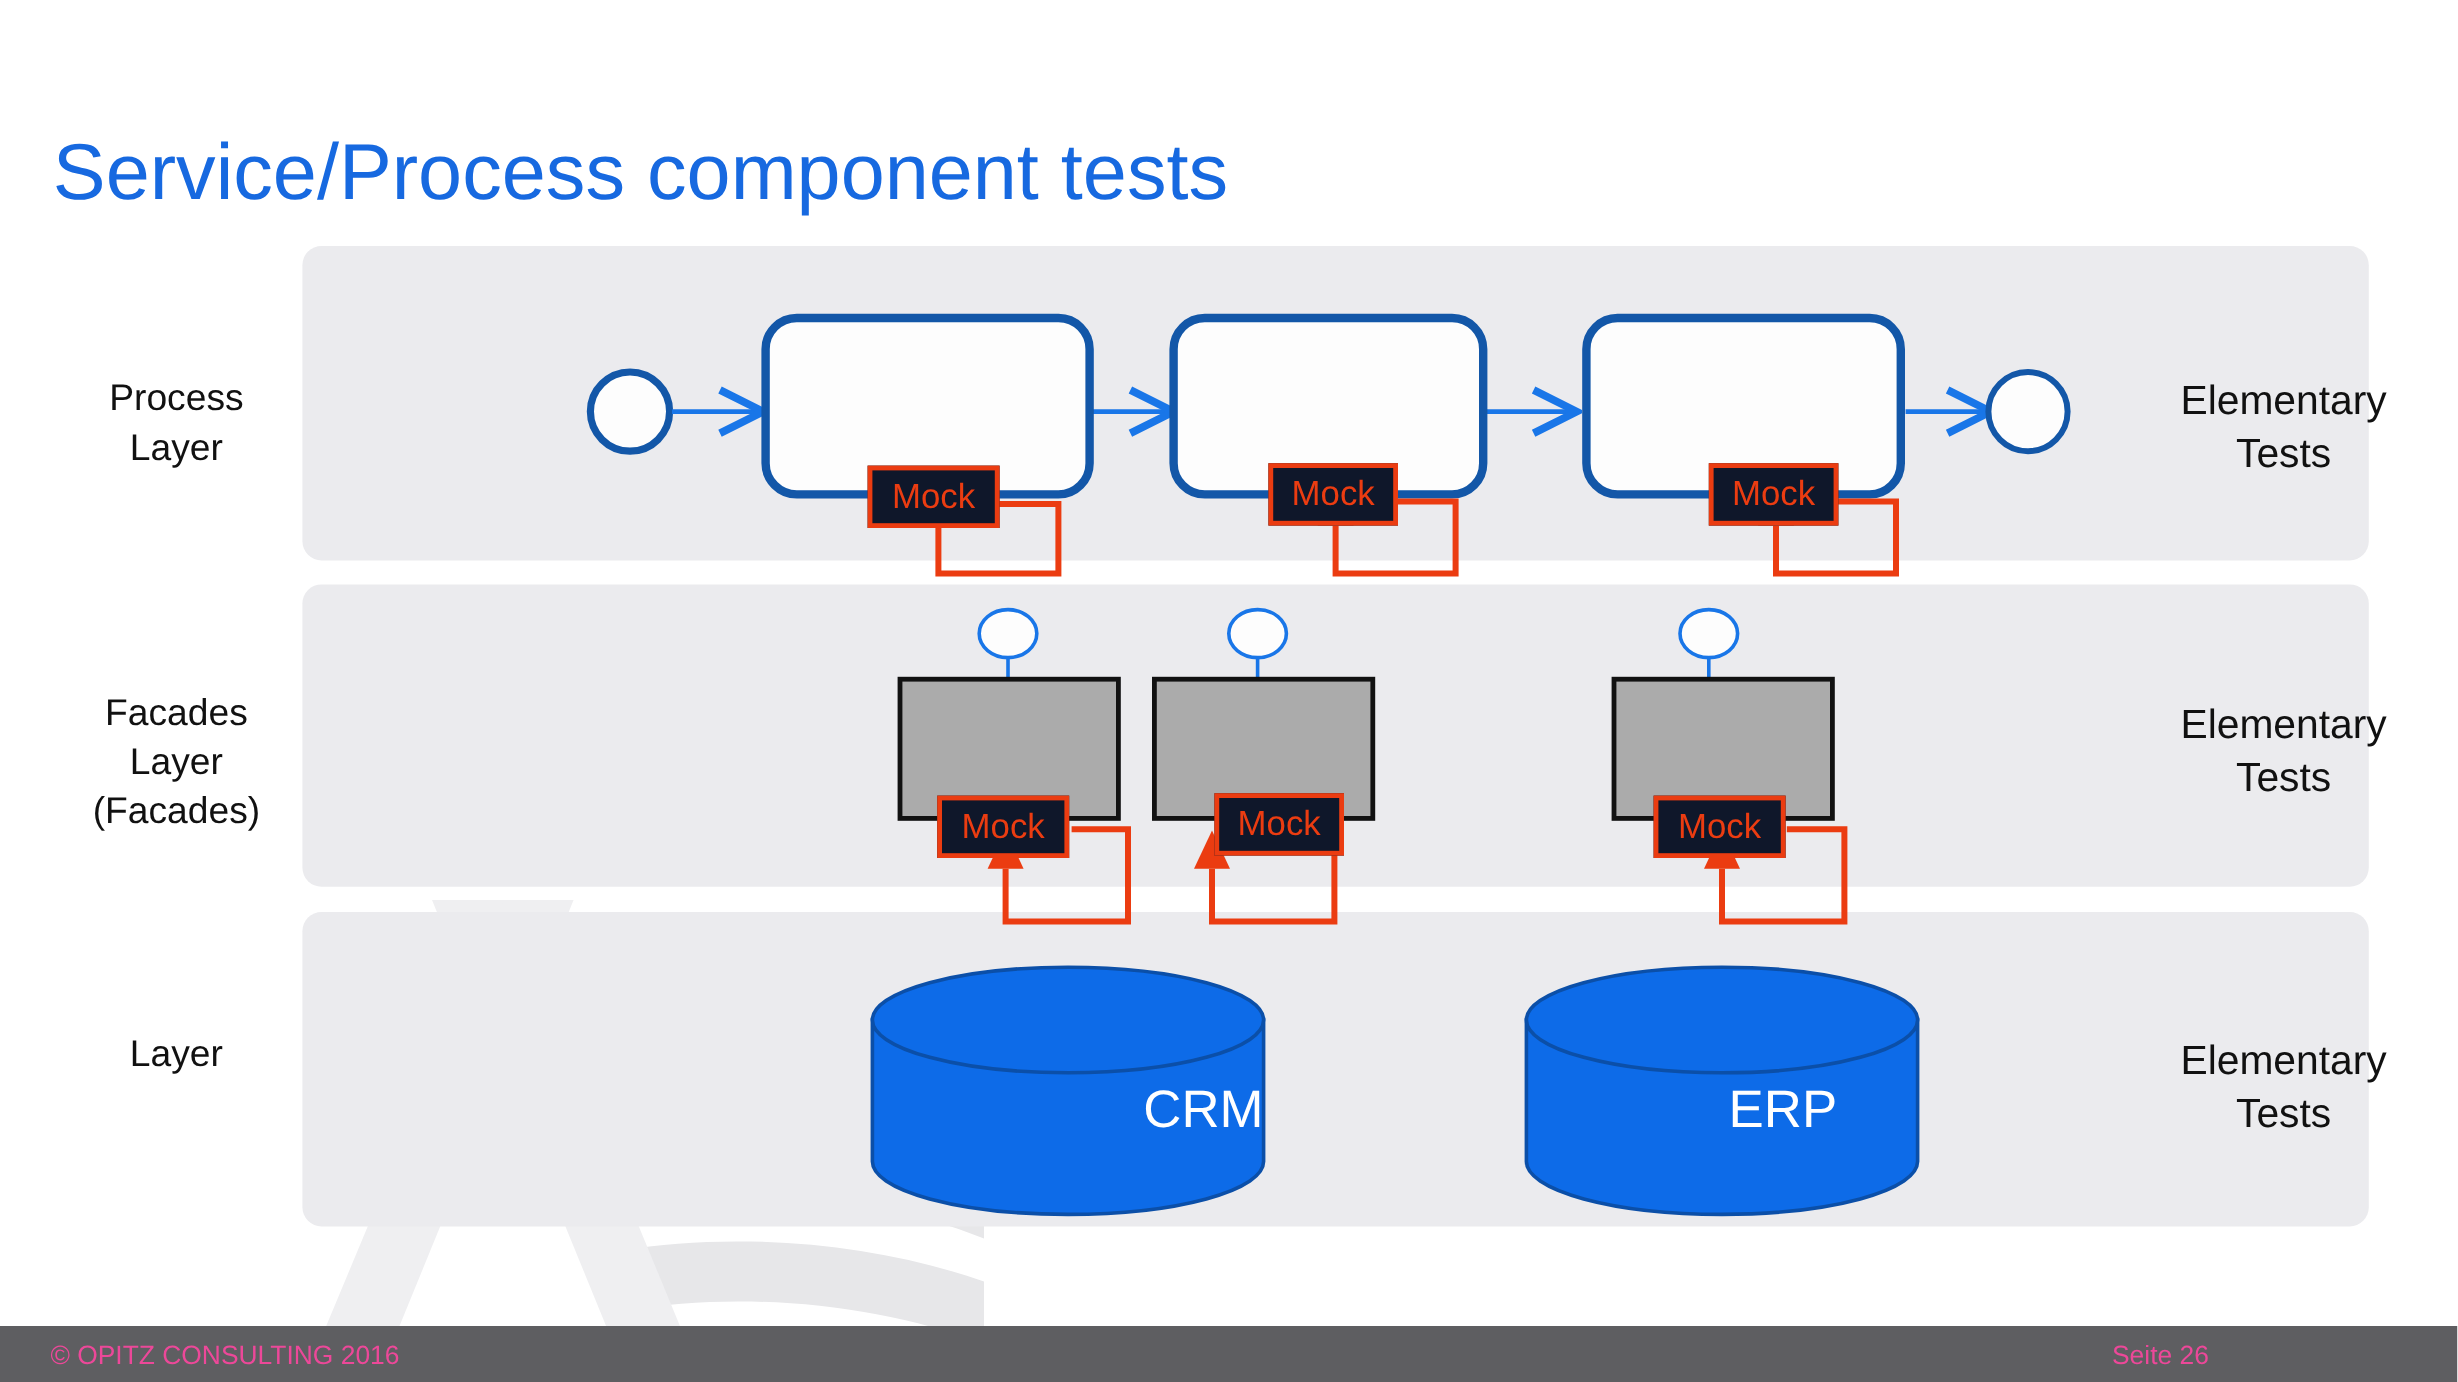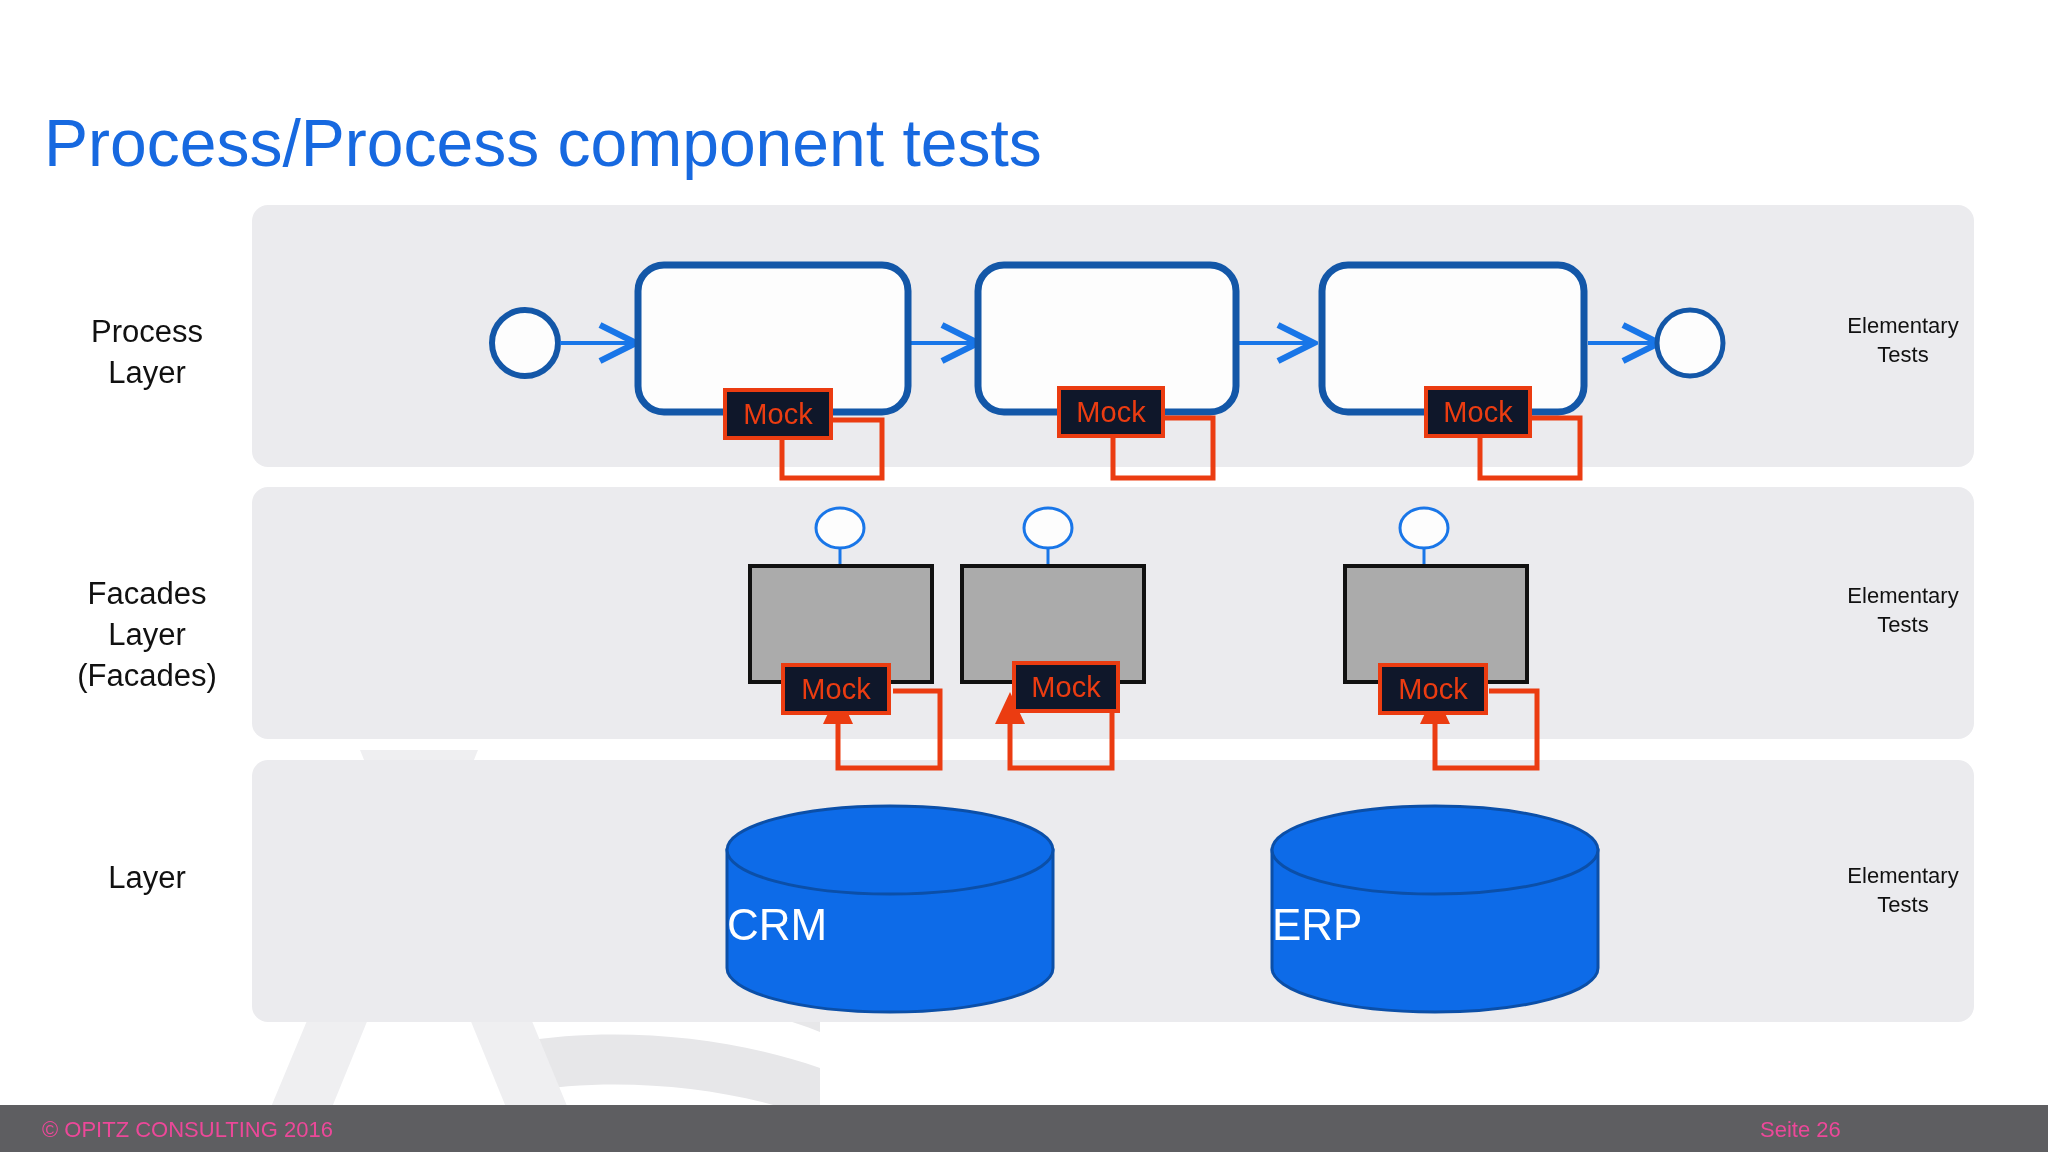--- a/index.html
+++ b/index.html
@@ -57,21 +57,21 @@
   
   .side-label {
     position: absolute;
     text-align: center;
     font-size: 31px;
     line-height: 1.32;
     color: #111111;
     z-index: 6;
   }
   .side-label.left  { left: 28px;  width: 238px; }
-  .side-label.right { left: 1768px; width: 270px; font-size: 22px; line-height: 1.3; }
+  .side-label.right { left: 1768px; width: 270px; font-size: 34px; line-height: 1.3; }
 
   #label-process { top: 312px; }
   #label-service { top: 574px; }
   #label-system  { top: 858px; }
   #tests-process { top: 312px; }
   #tests-service { top: 582px; }
   #tests-system  { top: 862px; }
 
   
   .svg-layer {
@@ -95,21 +95,21 @@
     color: #EB3C11;
     font-size: 29px;
     z-index: 8;
   }
 
   
   .db-label {
     position: absolute;
     color: #ffffff;
     font-size: 44px;
-    text-align: left;
+    text-align: right;
     z-index: 4;
   }
 
   
   .footer-bar {
     position: absolute;
     left: 0;
     top: 1105px;
     width: 2048px;
     height: 47px;
@@ -140,21 +140,21 @@
       <path d="M300 262 C400 244 520 254 610 288 L610 342 C520 306 405 296 305 314 Z"></path>
       <path d="M308 352 C405 336 520 346 610 378 L610 430 C520 396 408 386 312 402 Z"></path>
     </g>
     <g fill="#EFEFF1">
 
       <path d="M150 60 L210 60 L400 520 L338 520 Z"></path>
       <path d="M210 60 L268 60 L80 520 L18 520 Z"></path>
     </g>
   </svg>
 
-  <div class="slide-title">Process/Process component tests</div>
+  <div class="slide-title">Service/Process component tests</div>
 
   <div class="band" id="band-process"></div>
   <div class="band" id="band-service"></div>
   <div class="band" id="band-system"></div>
 
   <div class="side-label left" id="label-process">
     <div>Process</div>
     <div>Layer</div>
   </div>
   <div class="side-label left" id="label-service">

